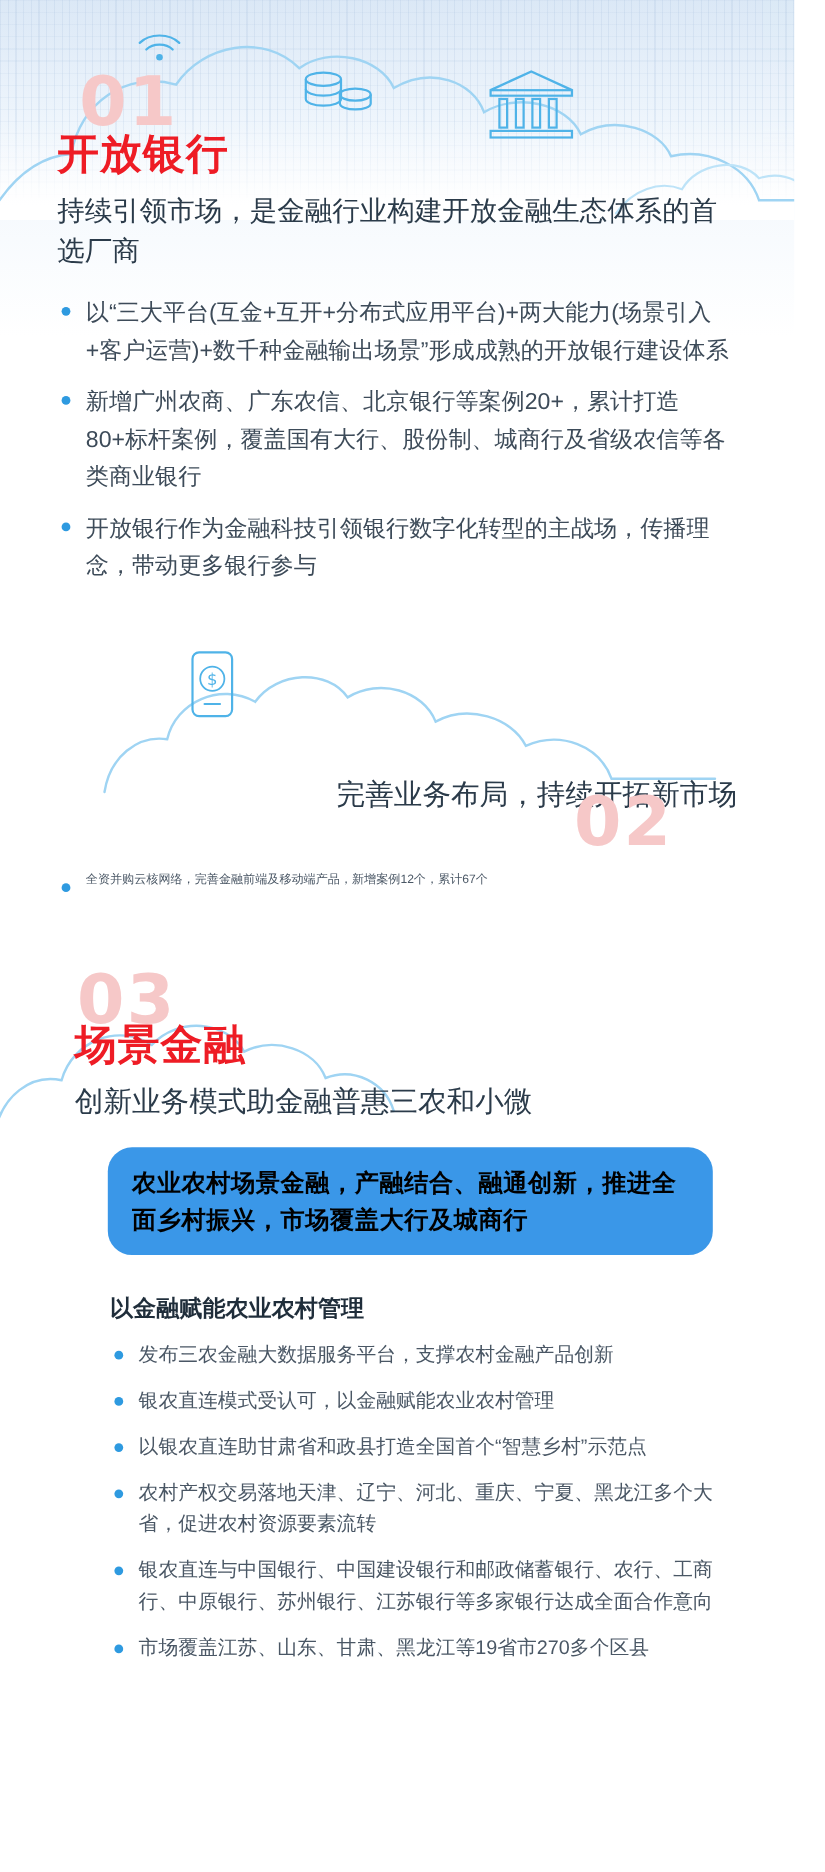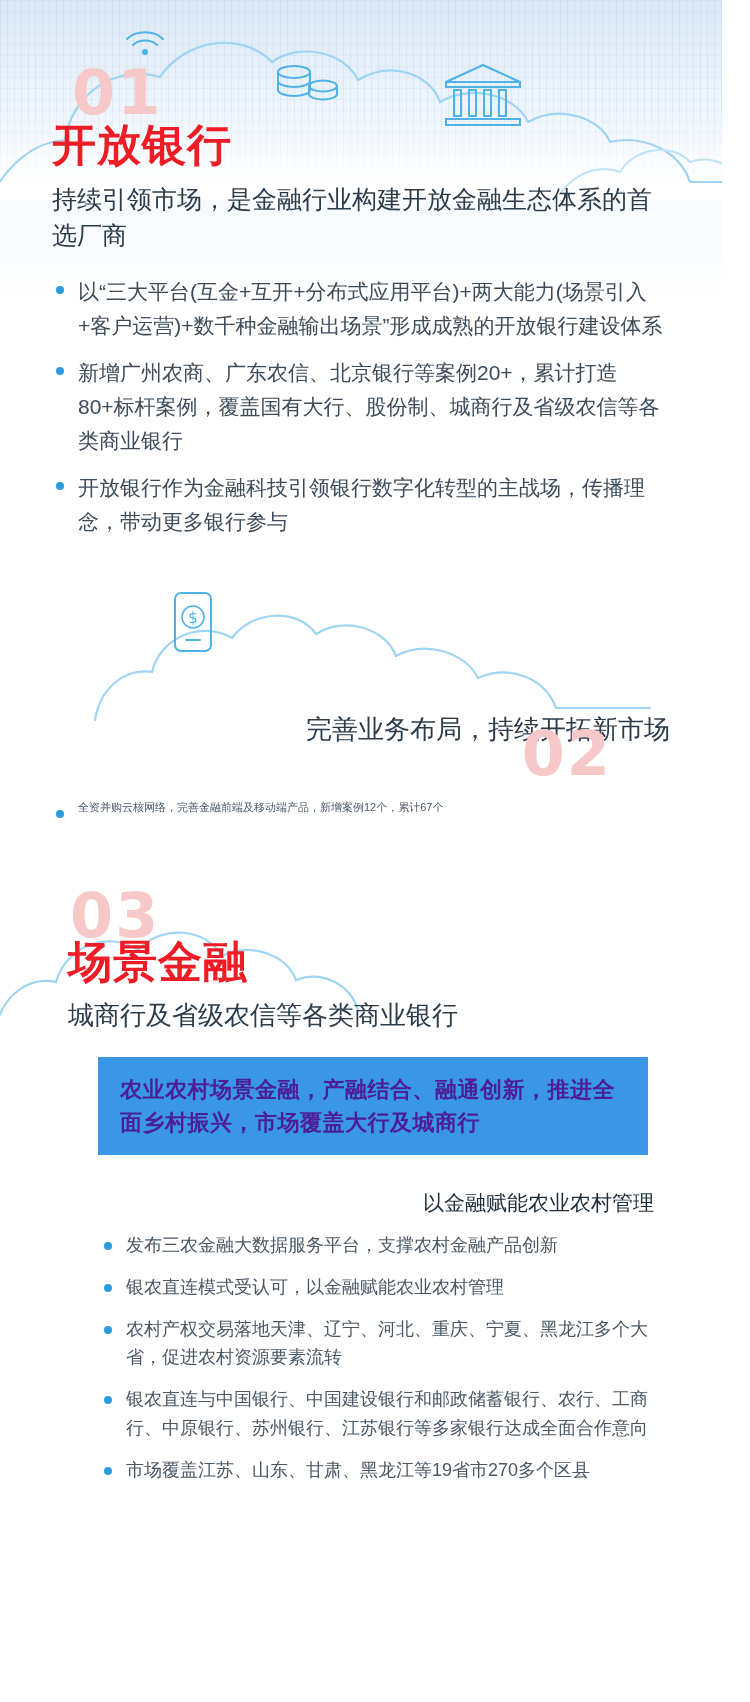--- a/index.html
+++ b/index.html
@@ -46,21 +46,21 @@
   .bignum {
     position: absolute;
     font-size: 62px;
     font-weight: 700;
     color: #f6c8c8;
     letter-spacing: 2px;
     font-family: "DejaVu Sans", sans-serif;
     line-height: 1;
   }
   .sec-title {
-    font-size: 44px;
+    font-size: 38px;
     font-weight: 700;
     color: #ee1c25;
     letter-spacing: 1px;
     line-height: 1.15;
   }
   .sec-sub {
     font-size: 25px;
     color: #2b3b4a;
     line-height: 1.45;
     margin-top: 10px;
@@ -97,37 +97,36 @@
   #sec2 ul.bullets { text-align: left; margin-top: 50px; }
   #sec2 ul.bullets li { font-size: 11px; color: #4a5765; }
 
   
   #sec3 { padding: 0 68px; margin-top: 120px; }
   #sec3 .bignum { top: -52px; left: 70px; }
   #sec3 .sec-sub { font-size: 26px; }
   .callout {
     margin-top: 22px;
     background: #3a97e8;
-    border-radius: 0;
-    color: #4c1d95;
+    border-radius: 22px;
+    color: #000000;
     font-size: 22px;
     font-weight: 700;
     line-height: 1.5;
     padding: 16px 22px;
     letter-spacing: .5px;
     margin-left: 30px;
     margin-right: 6px;
   }
   .subhead {
     margin-top: 34px;
     margin-left: 32px;
     font-size: 21px;
-    font-weight: 400;
+    font-weight: 700;
     color: #1f2d3a;
-    text-align: right;
   }
   #sec3 ul.bullets { margin-left: 32px; margin-top: 14px; }
   #sec3 ul.bullets li { font-size: 18px; color: #4a5765; line-height: 1.6; }
   .tail-space { height: 36px; }
 </style>
 </head>
 <body>
 
 <div class="page">
 
@@ -193,26 +192,27 @@
     </ul>
   </div>
 
   <svg class="cloud-svg" id="cloud-low" width="750" height="160" viewBox="0 0 750 160" fill="none">
     <path d="M-5 150 C 2 116 28 96 56 102 C 66 66 108 50 138 70 C 162 44 206 48 222 76 C 250 62 286 74 296 100 C 322 90 350 104 358 130" stroke="#9fd4f3" stroke-width="2.2" fill="none" stroke-linecap="round"></path>
   </svg>
 
   <div class="section" id="sec3">
     <div class="bignum">03</div>
     <div class="sec-title">场景金融</div>
-    <div class="sec-sub">城商行及省级农信等各类商业银行</div>
+    <div class="sec-sub">创新业务模式助金融普惠三农和小微</div>
     <div class="callout">农业农村场景金融，产融结合、融通创新，推进全面乡村振兴，市场覆盖大行及城商行</div>
     <div class="subhead">以金融赋能农业农村管理</div>
     <ul class="bullets">
       <li>发布三农金融大数据服务平台，支撑农村金融产品创新</li>
       <li>银农直连模式受认可，以金融赋能农业农村管理</li>
+      <li>以银农直连助甘肃省和政县打造全国首个“智慧乡村”示范点</li>
       <li>农村产权交易落地天津、辽宁、河北、重庆、宁夏、黑龙江多个大省，促进农村资源要素流转</li>
       <li>银农直连与中国银行、中国建设银行和邮政储蓄银行、农行、工商行、中原银行、苏州银行、江苏银行等多家银行达成全面合作意向</li>
       <li>市场覆盖江苏、山东、甘肃、黑龙江等19省市270多个区县</li>
     </ul>
     <div class="tail-space"></div>
   </div>
 
 </div>
 
 </body></html>

